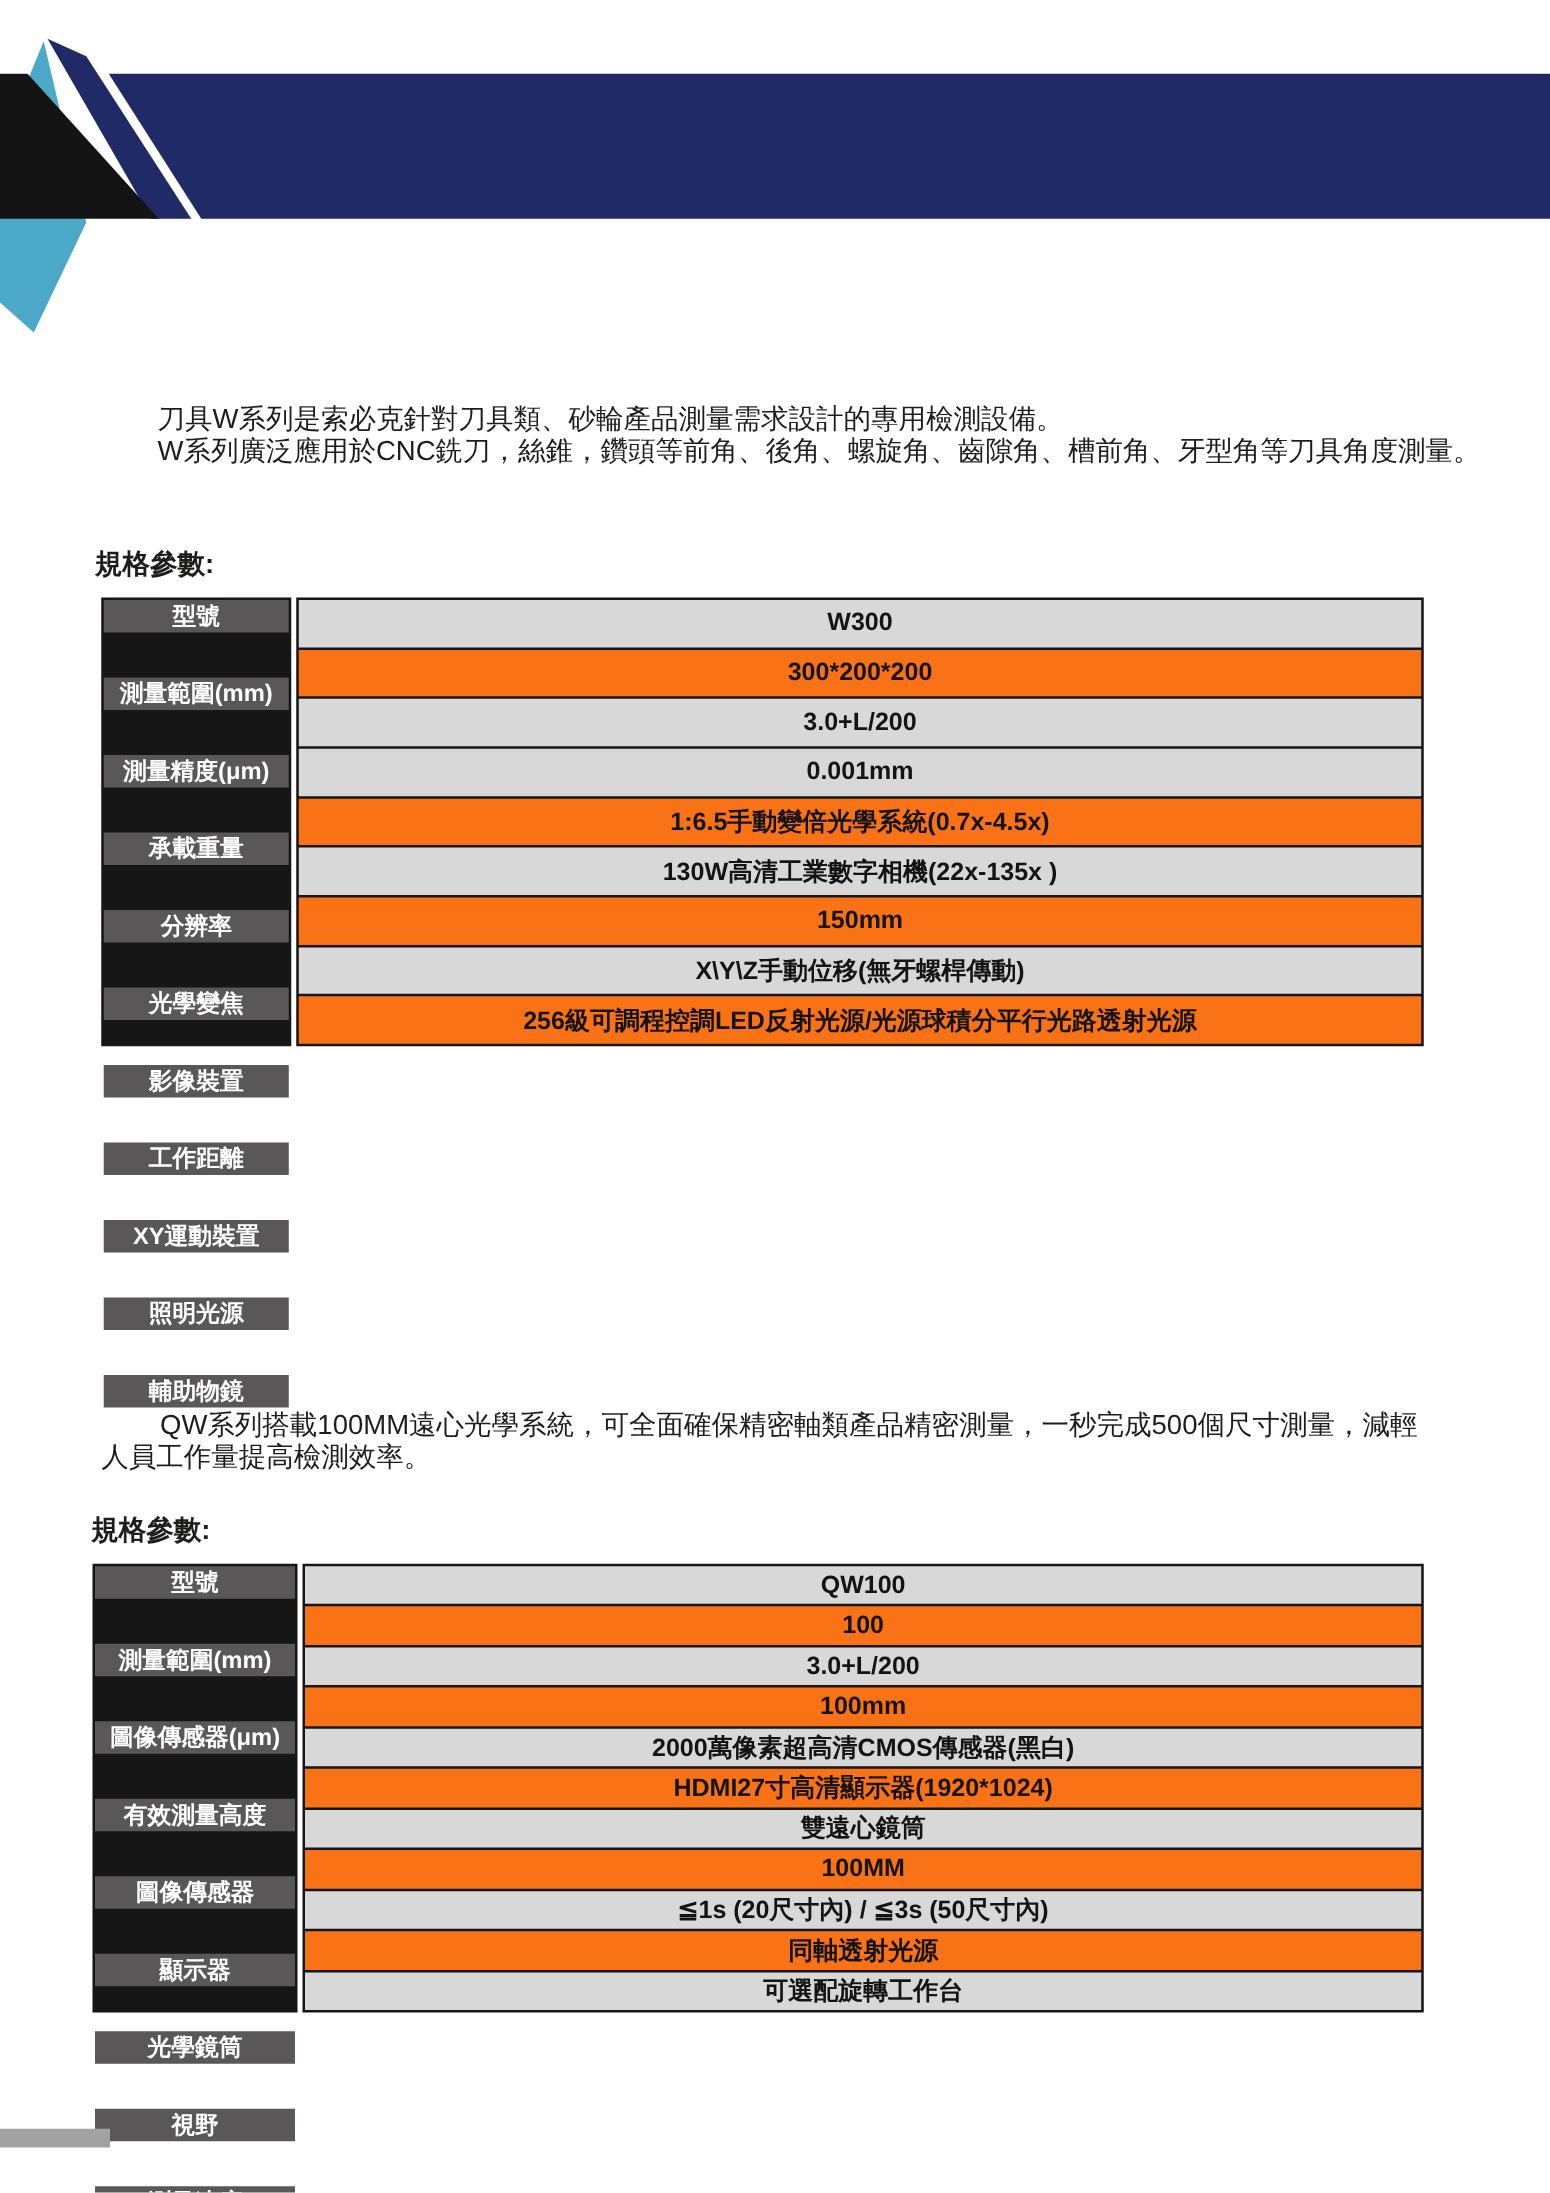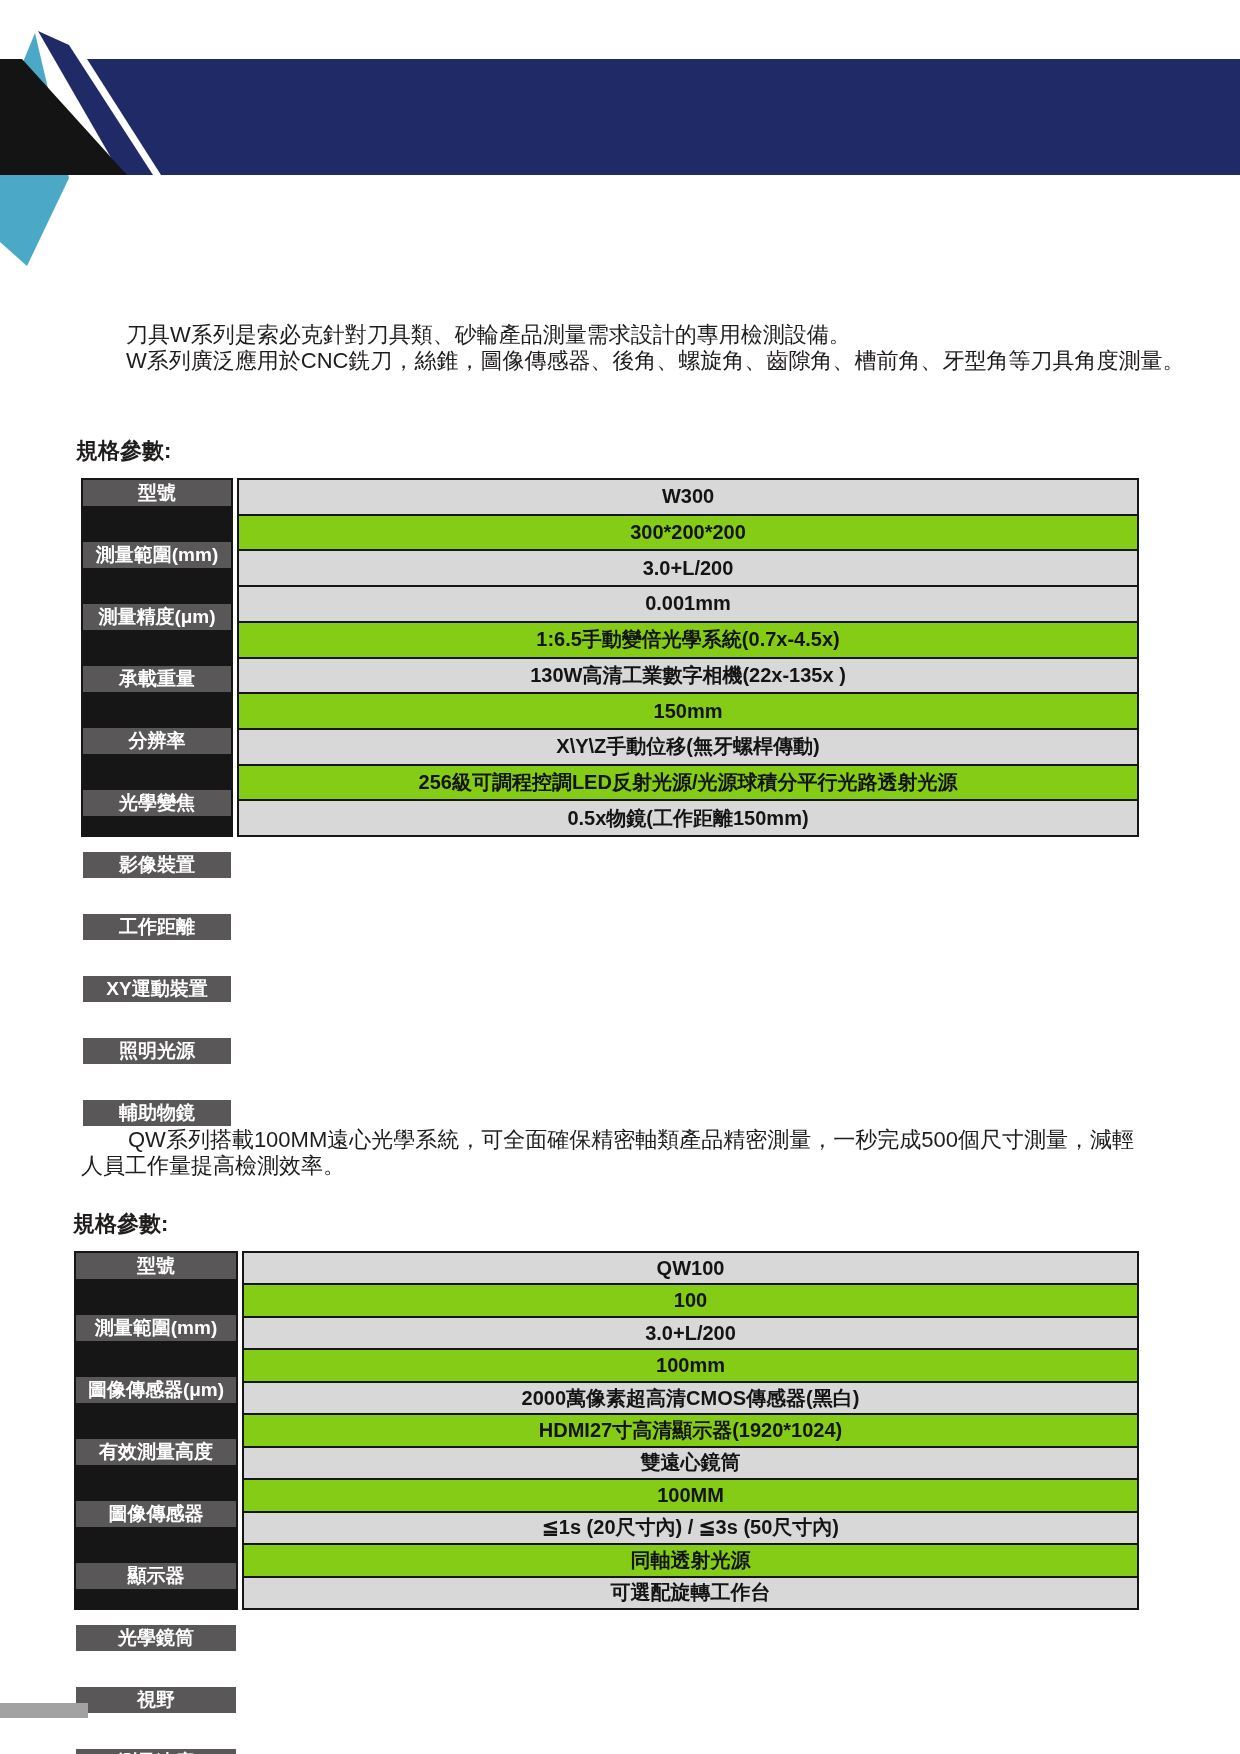--- a/index.html
+++ b/index.html
@@ -13,37 +13,37 @@
   .indent{padding-left:47px;}
   .heading{position:absolute;font-size:22px;line-height:24px;font-weight:bold;color:#1f1c1c;white-space:nowrap;}
   .spec-table{position:absolute;display:flex;}
   .col{display:grid;grid-auto-rows:1fr;row-gap:2px;padding:2px;background:#161616;box-sizing:border-box;height:100%;}
   .labels-col{flex:0 0 auto;gap:36px;}
   .values-col{flex:1 1 auto;margin-left:4px;}
   .lab{background:#595757;color:#ffffff;display:flex;align-items:center;justify-content:center;
        font-size:19px;font-weight:bold;white-space:nowrap;}
   .val{display:flex;align-items:center;justify-content:center;font-size:20px;font-weight:bold;color:#141414;white-space:nowrap;}
   .val.g{background:#d8d8d8;}
-  .val.w{background:#84cc16;}
+  .val.w{background:#f97316;}
   .footer-bar{position:absolute;left:0;top:1703px;width:88px;height:15px;background:#a2a2a2;}
   .page-num{position:absolute;left:92px;top:1778px;font-size:23px;line-height:24px;color:#9b9b9b;font-weight:normal;}
 </style>
 </head>
 <body>
 
 <svg class="hdr-svg" width="1240" height="280" viewBox="0 0 1240 280">
   <polygon points="35,33 69,178 27,266 0,242 0,118" fill="#4ba8c6"></polygon>
   <polygon points="87,59 1240,59 1240,175 161,175" fill="#202a66"></polygon>
   <polygon points="38,31 69,45 153,175 121,175" fill="#202a66"></polygon>
   <polygon points="0,59 22,59 127,175 0,175" fill="#141414"></polygon>
 </svg>
 
 <div class="para" style="left:126px;top:322px;">
   <div class="pline">刀具W系列是索必克針對刀具類、砂輪產品測量需求設計的專用檢測設備。</div>
-  <div class="pline">W系列廣泛應用於CNC銑刀，絲錐，圖像傳感器、後角、螺旋角、齒隙角、槽前角、牙型角等刀具角度測量。</div>
+  <div class="pline">W系列廣泛應用於CNC銑刀，絲錐，鑽頭等前角、後角、螺旋角、齒隙角、槽前角、牙型角等刀具角度測量。</div>
 </div>
 
 <div class="heading" style="left:76px;top:439px;">規格參數:</div>
 
 <div class="spec-table" style="left:81px;top:478px;width:1058px;height:359px;">
   <div class="col labels-col" style="width:152px;">
       <div class="lab">型號</div>
       <div class="lab">測量範圍(mm)</div>
       <div class="lab">測量精度(μm)</div>
       <div class="lab">承載重量</div>
@@ -58,21 +58,20 @@
   <div class="col values-col">
       <div class="val g">W300</div>
       <div class="val w">300*200*200</div>
       <div class="val g">3.0+L/200</div>
       <div class="val g">0.001mm</div>
       <div class="val w">1:6.5手動變倍光學系統(0.7x-4.5x)</div>
       <div class="val g">130W高清工業數字相機(22x-135x )</div>
       <div class="val w">150mm</div>
       <div class="val g">X\Y\Z手動位移(無牙螺桿傳動)</div>
       <div class="val w">256級可調程控調LED反射光源/光源球積分平行光路透射光源</div>
-      <div class="val g">0.5x物鏡(工作距離150mm)</div>
     </div>
 </div>
 
 <div class="para" style="left:81px;top:1127px;">
   <div class="pline indent">QW系列搭載100MM遠心光學系統，可全面確保精密軸類產品精密測量，一秒完成500個尺寸測量，減輕</div>
   <div class="pline">人員工作量提高檢測效率。</div>
 </div>
 
 <div class="heading" style="left:73px;top:1212px;">規格參數:</div>
 

